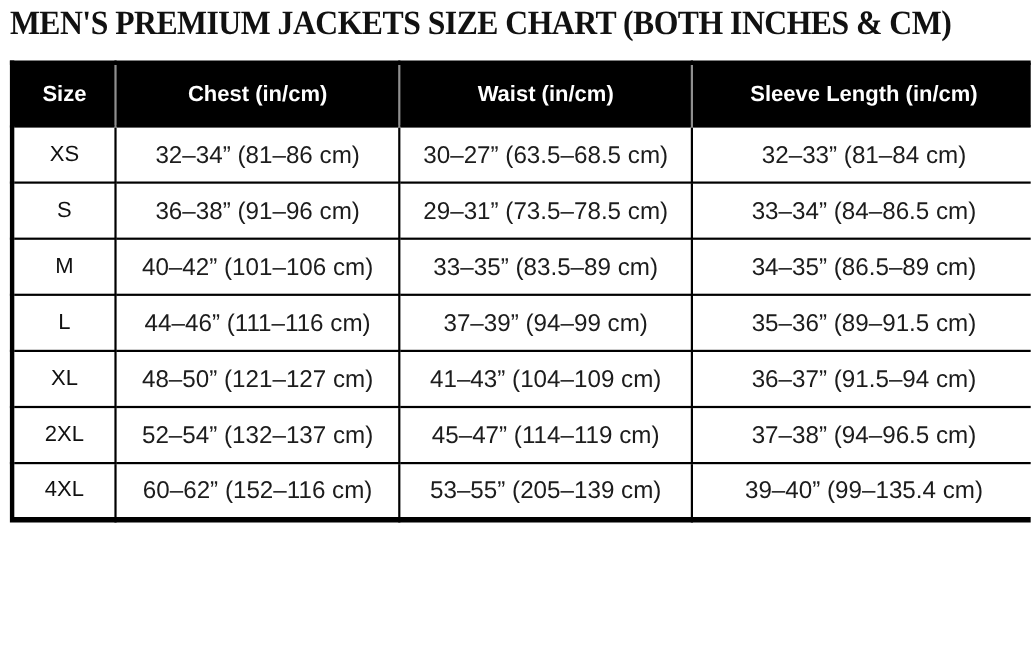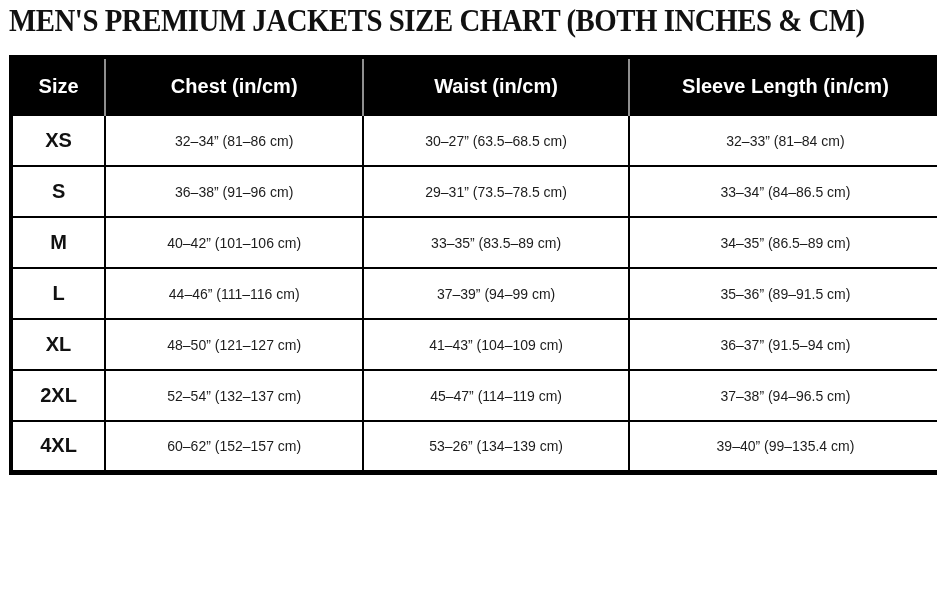--- a/index.html
+++ b/index.html
@@ -55,27 +55,27 @@
     vertical-align:middle;
     border-left:2px solid var(--header-divider);
     padding:0 4px;
   }
   thead th:first-child{border-left:none;}
   tbody tr{height:51px;}
   tbody td{
     border:2px solid var(--border);
     text-align:center;
     vertical-align:middle;
-    font-size:14px;
+    font-size:22px;
     color:var(--body-text);
     padding:0 4px;
     white-space:nowrap;
   }
   tbody td.size-col{
-    font-weight:700;
+    font-weight:400;
     font-size:20px;
     color:#111111;
   }
 </style>
 </head>
 <body>
 
 <div class="page">
   <h1 class="title">MEN'S PREMIUM JACKETS SIZE CHART (BOTH INCHES &amp; CM)</h1>
 
@@ -126,19 +126,19 @@
           <td>36–37” (91.5–94 cm)</td>
         </tr>
         <tr>
           <td class="size-col">2XL</td>
           <td>52–54” (132–137 cm)</td>
           <td>45–47” (114–119 cm)</td>
           <td>37–38” (94–96.5 cm)</td>
         </tr>
         <tr>
           <td class="size-col">4XL</td>
-          <td>60–62” (152–157 cm)</td>
-          <td>53–26” (134–139 cm)</td>
+          <td>60–62” (152–116 cm)</td>
+          <td>53–55” (205–139 cm)</td>
           <td>39–40” (99–135.4 cm)</td>
         </tr>
       </tbody>
   </table>
 </div>
 
 </body></html>

